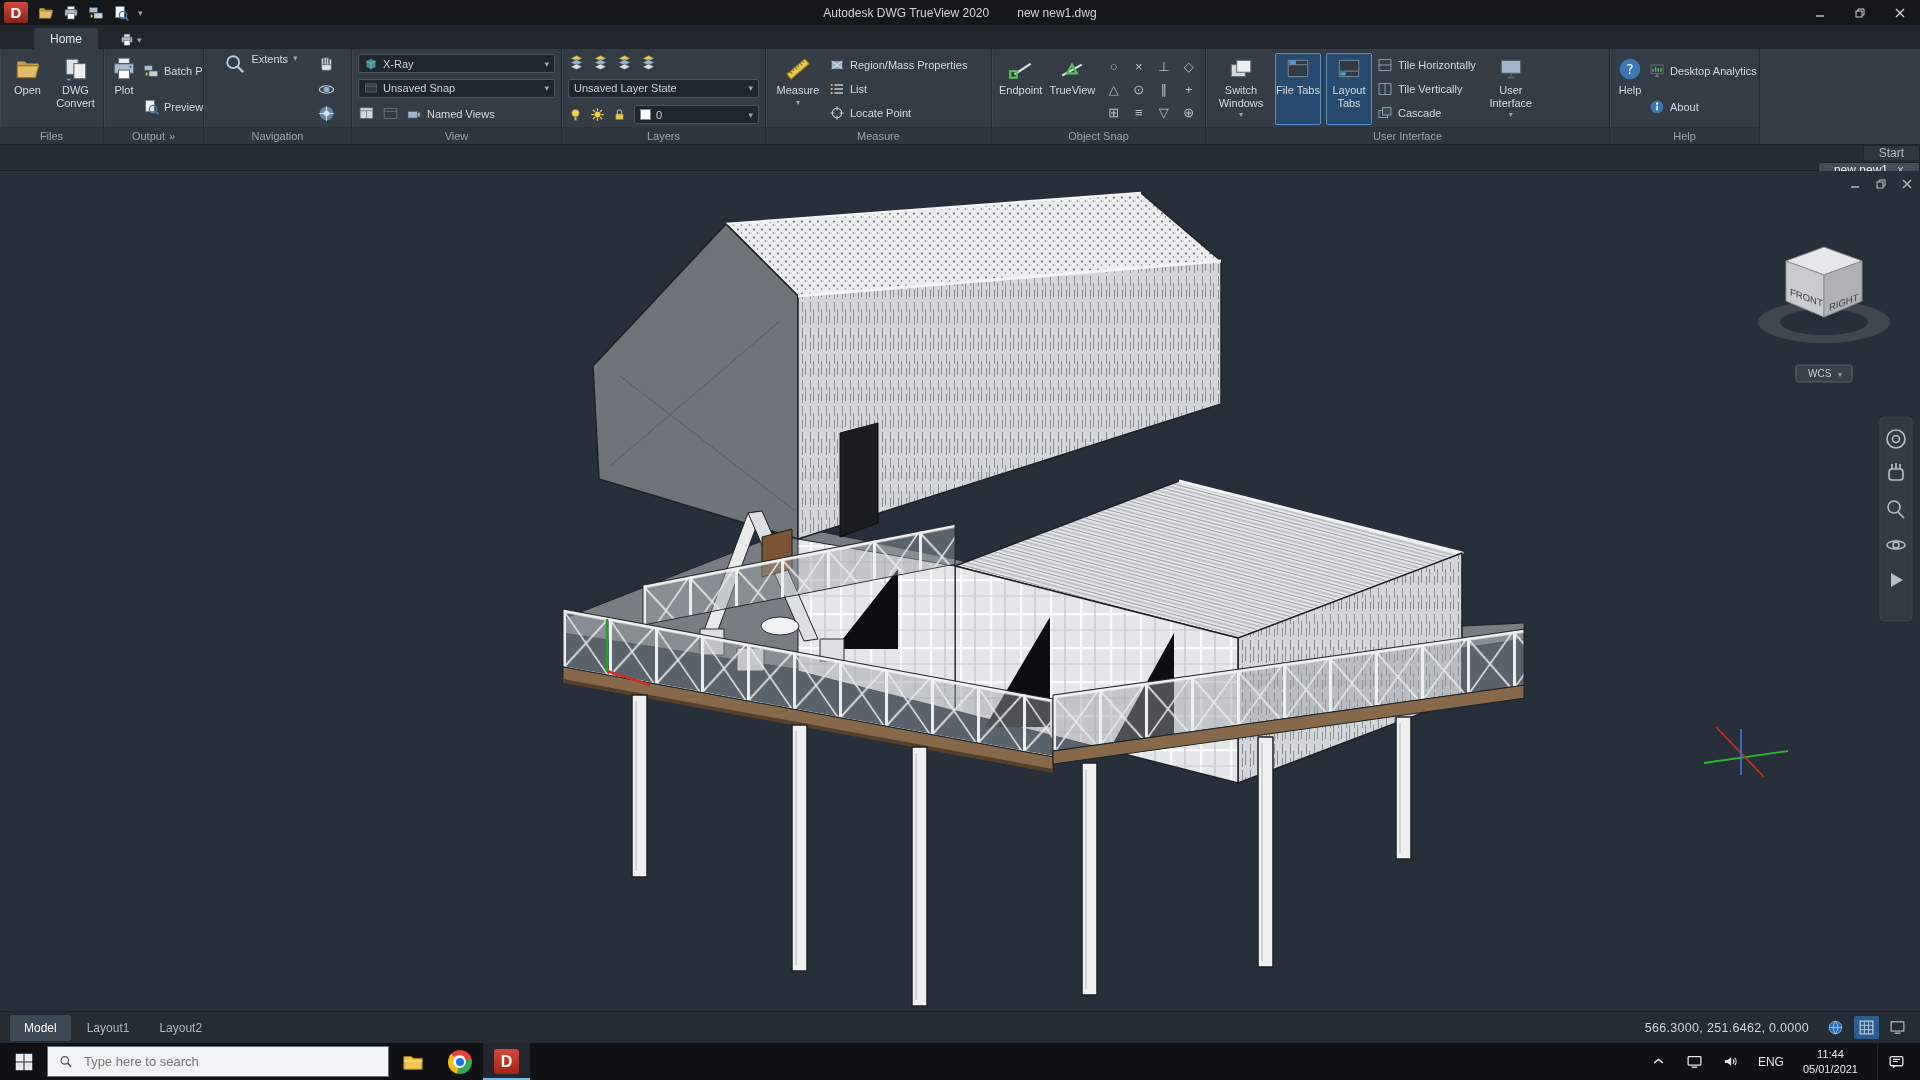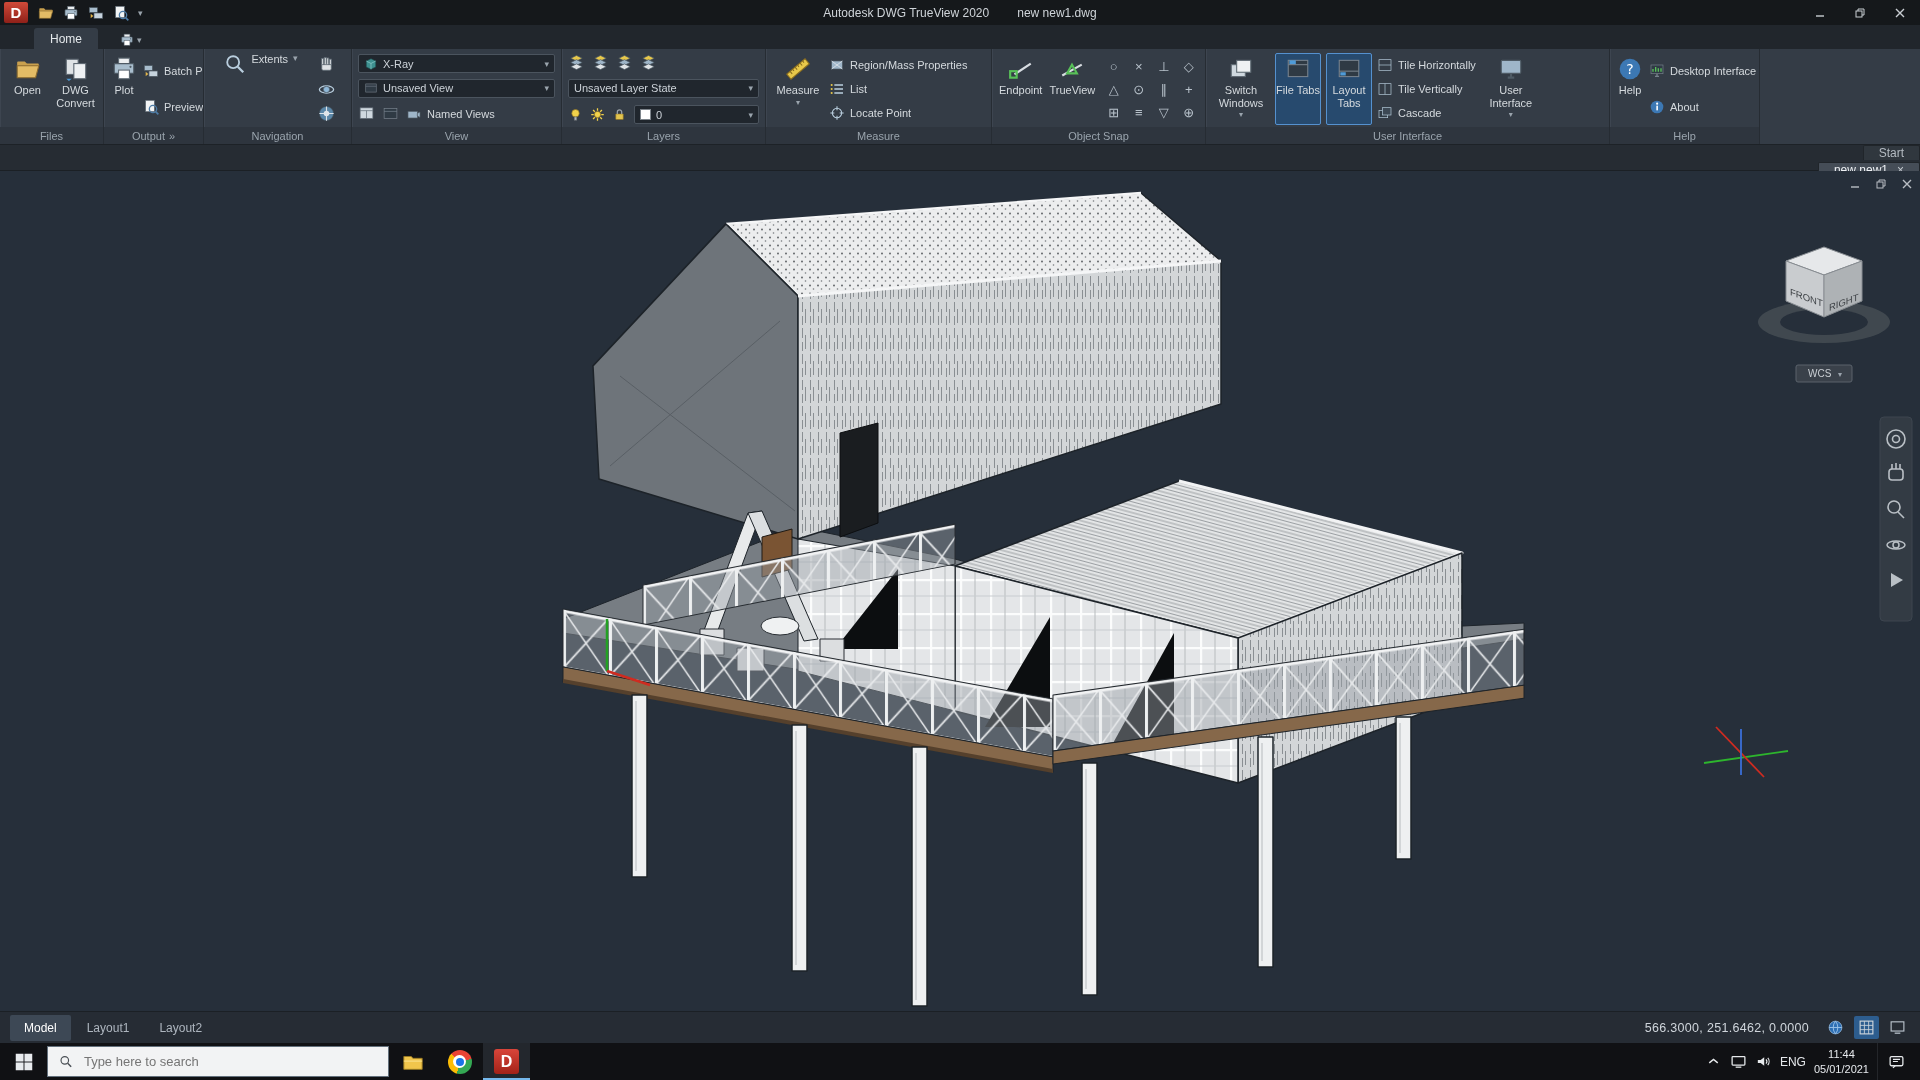--- a/index.html
+++ b/index.html
@@ -70,21 +70,21 @@
   .taskbar{position:absolute;bottom:0;left:0;right:0;height:37px;background:#101114;display:flex;align-items:stretch;}
   .tbtn{width:47px;display:flex;align-items:center;justify-content:center;}
   .tbtn .ic{width:22px;height:22px;}
   .active-app{background:#23272d;box-shadow:inset 0 -2px 0 #76b9ed;}
   .search{display:flex;align-items:center;background:#f2f3f4;width:342px;margin:3px 0;border:1px solid #63707c;gap:9px;padding:0 11px;}
   .search .ic{width:15px;height:15px;}
   .search input{border:none;outline:none;background:transparent;font-size:13px;color:#000000;width:100%;
                 font-family:"Liberation Sans",sans-serif;}
   .dtv{width:25px;height:25px;background:linear-gradient(#d8453a,#a32218);border-radius:3px;color:#fff;
        font-weight:bold;font-size:16px;display:flex;align-items:center;justify-content:center;}
-  .tray{margin-left:auto;display:flex;align-items:center;gap:8px;padding-right:5px;}
+  .tray{margin-left:auto;display:flex;align-items:center;gap:19px;padding-right:5px;}
   .tray .ic{width:17px;height:17px;}
   .lang{font-size:12px;color:#e6e9ec;}
   .clock{font-size:11px;color:#e6e9ec;text-align:center;line-height:1.3;}
   .notif{width:38px;height:100%;display:flex;align-items:center;justify-content:center;border-left:1px solid #24262a;}
 </style>
 </head>
 <body>
 
 <svg width="0" height="0" style="position:absolute">
 <defs>
@@ -434,21 +434,21 @@
             <svg class="ic">
                 <use href="#i-cube"></use>
               </svg>
             <span>X-Ray</span>
             <span class="dcaret">▾</span>
             </div>
           <div class="dropdown">
             <svg class="ic">
                 <use href="#i-viewrect"></use>
               </svg>
-            <span>Unsaved View</span>
+            <span>Unsaved Snap</span>
             <span class="dcaret">▾</span>
             </div>
           <div class="hrow">
             <svg class="ic" style="width:17px;height:17px">
                 <use href="#i-winview"></use>
               </svg>
             <svg class="ic" style="width:17px;height:17px">
                 <use href="#i-viewrect"></use>
               </svg>
             <div class="smallitem">
@@ -662,21 +662,21 @@
           <svg class="ic">
               <use href="#i-help"></use>
             </svg>
           <span>Help</span>
           </div>
         <div class="vcol">
           <div class="smallitem">
             <svg class="ic">
                 <use href="#i-analytics"></use>
               </svg>
-            <span>Desktop Interface</span>
+            <span>Desktop Analytics</span>
             </div>
           <div class="smallitem">
             <svg class="ic">
                 <use href="#i-info"></use>
               </svg>
             <span>About</span>
             </div>
         </div>
       </div>
       <div class="plabel">

